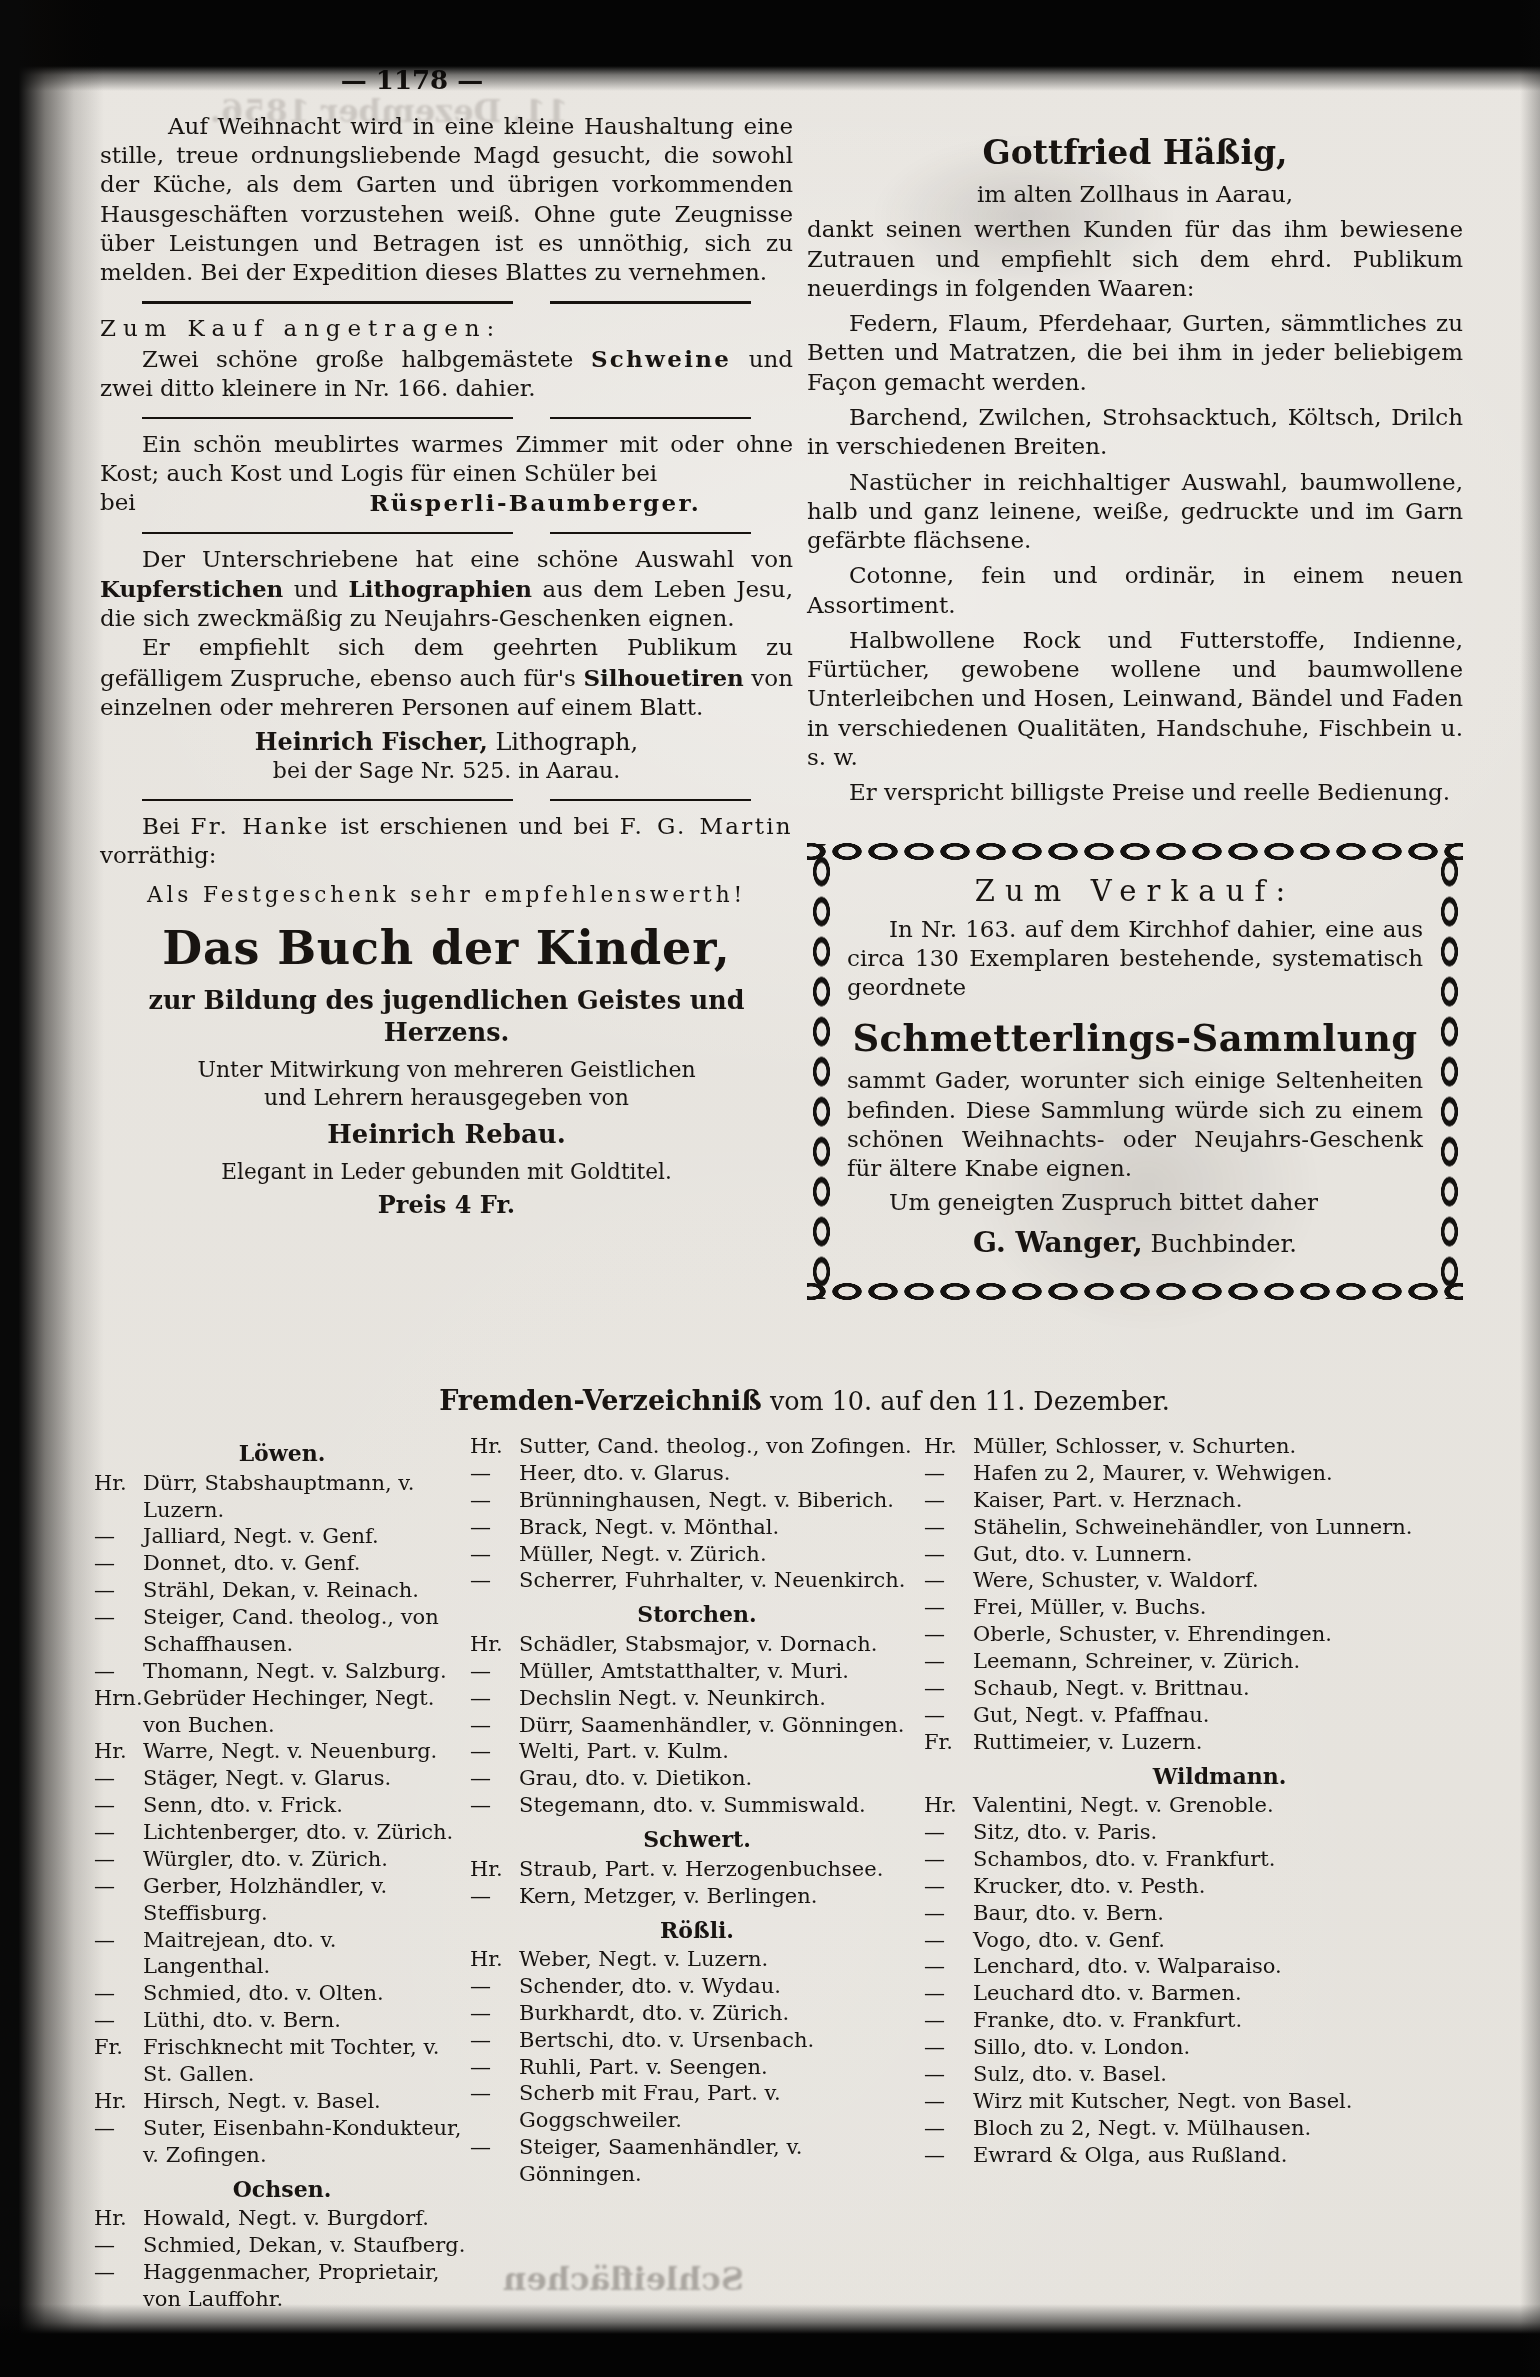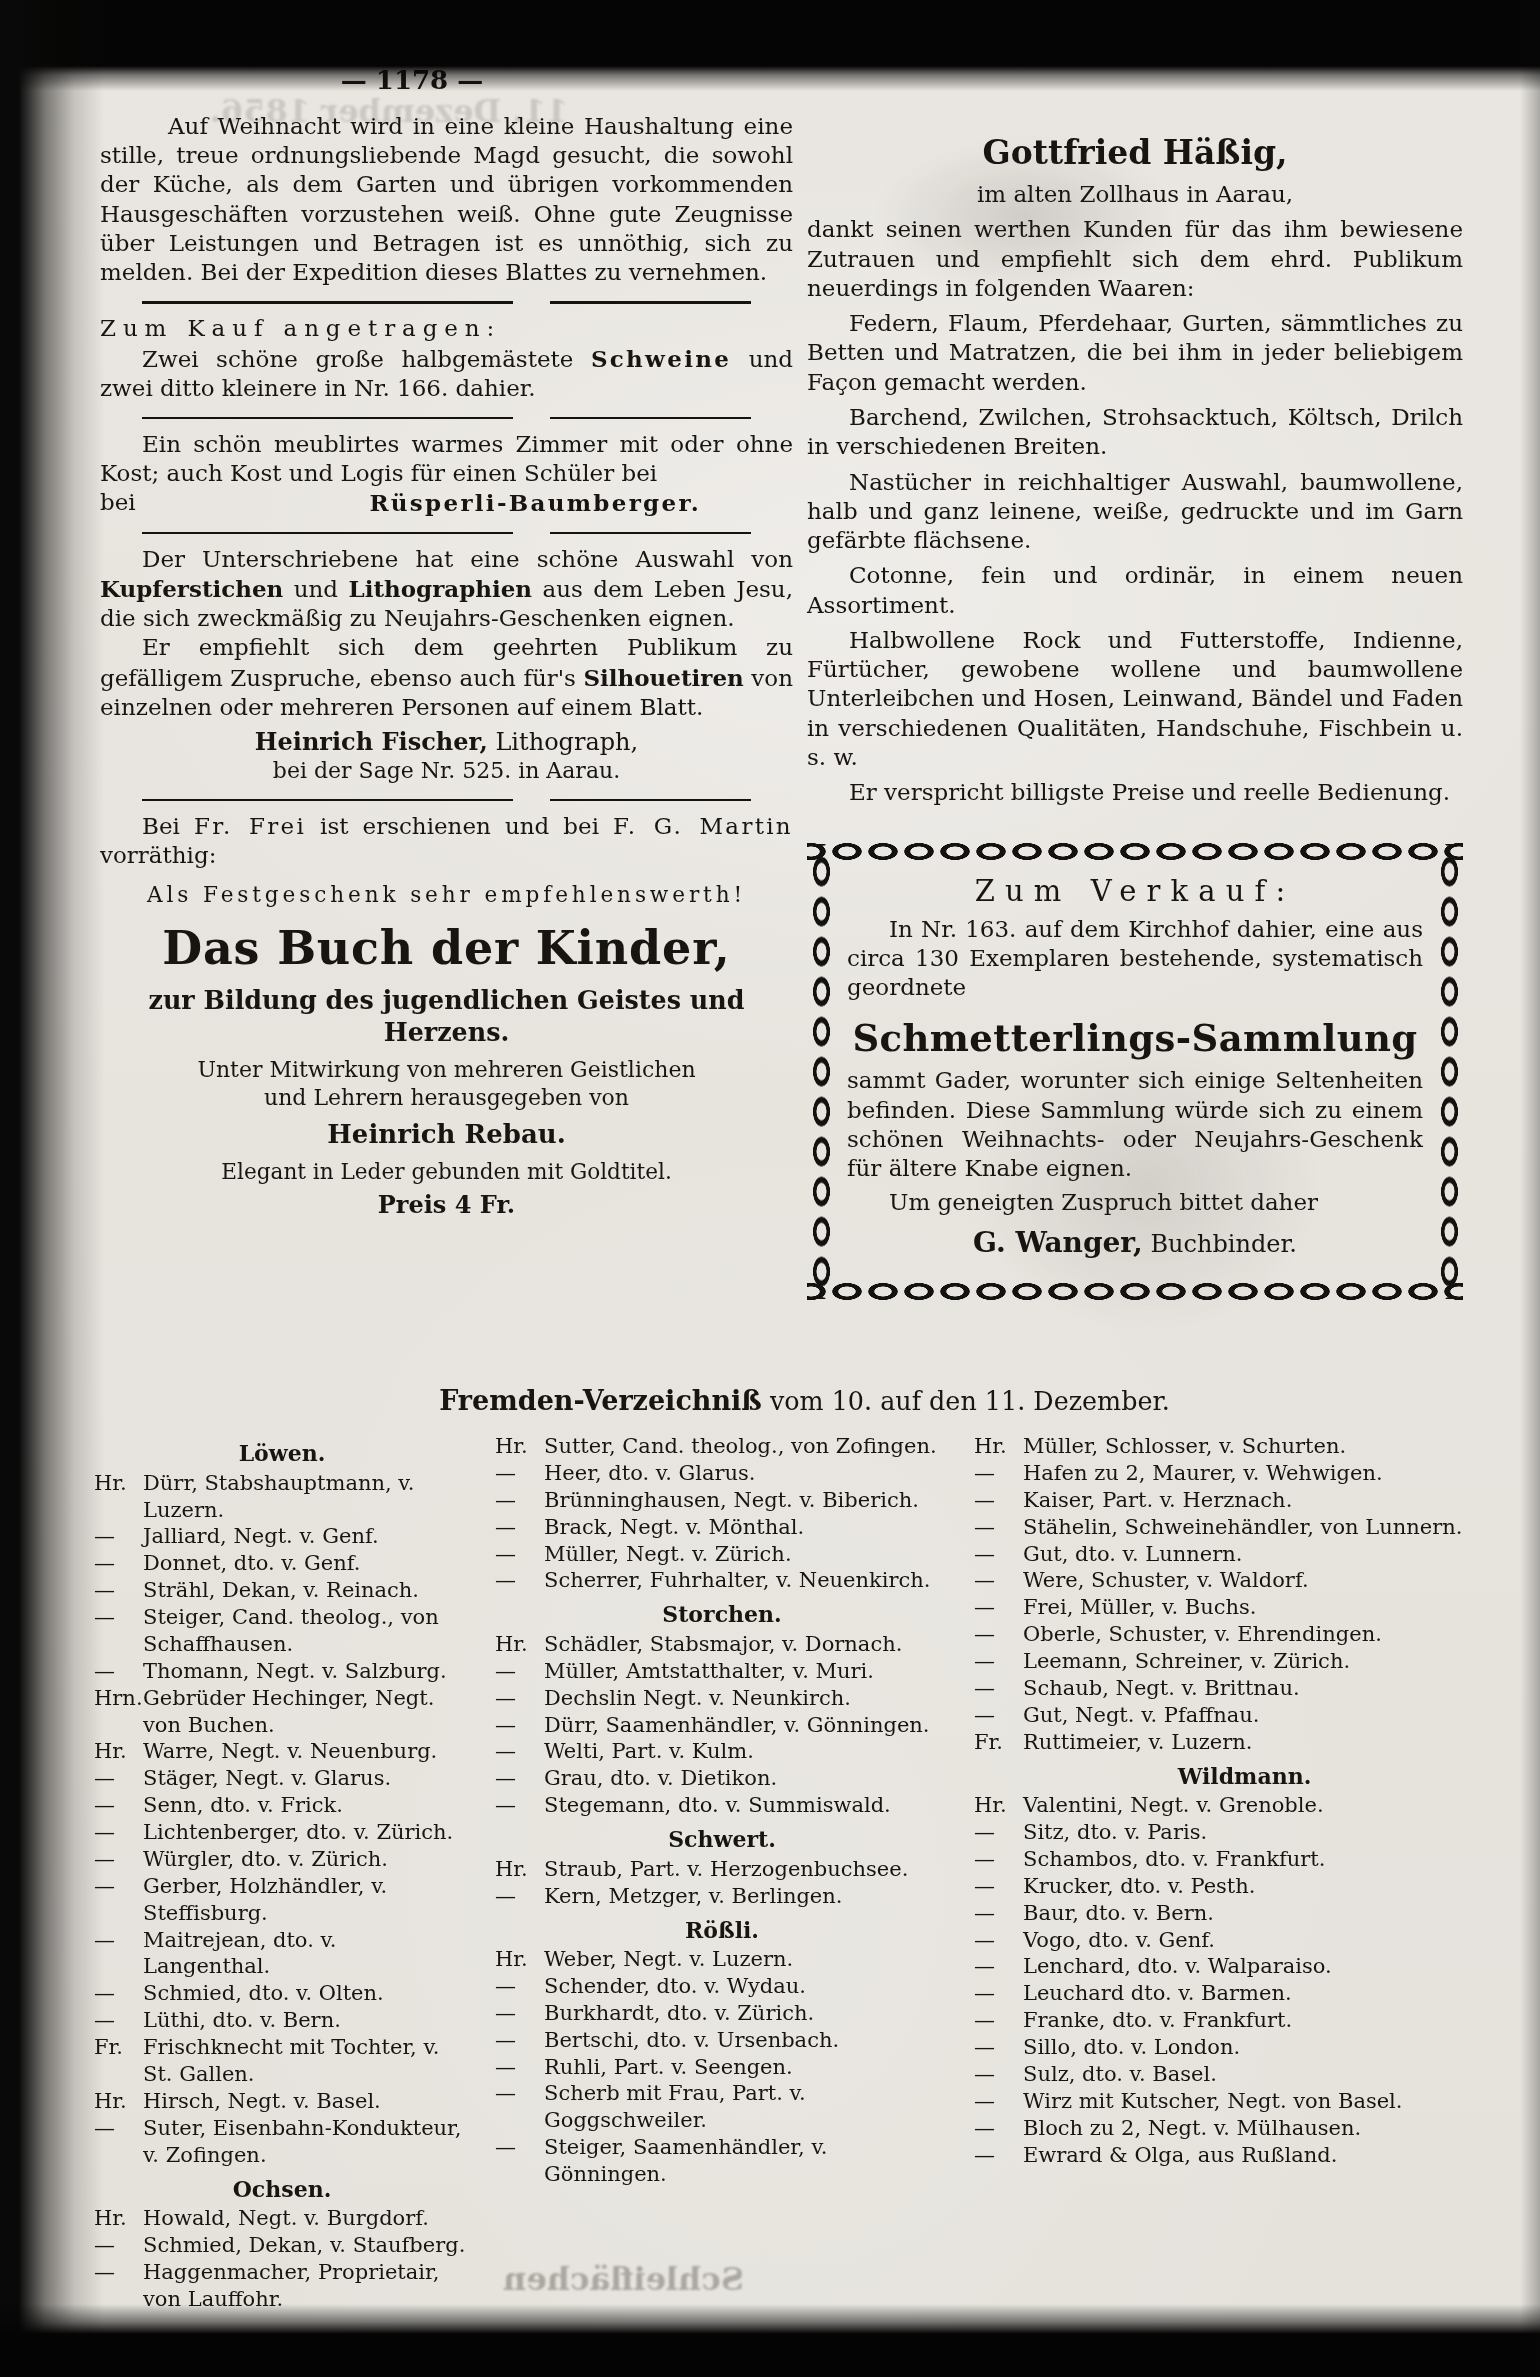--- a/index.html
+++ b/index.html
@@ -81,21 +81,21 @@
   .verkauf-heading{text-align:center;letter-spacing:.35em;font-size:29px;margin-bottom:6.2px}
   .verkauf-title{text-align:center;font-weight:bold;font-size:37px;margin:12.3px 0 10.8px;letter-spacing:0.4px}
   .verkauf-sig{text-align:center;font-size:24px;margin-top:7.7px}
   .verkauf-sig .bold{font-size:28px}
   .chain-box p{margin-bottom:4.6px}
 
   
   .fremden{position:absolute;left:94px;top:1385px;width:1421px;z-index:2}
   .fremden-title{text-align:center;font-size:25.4px;margin-bottom:17px}
   .fremden-title .bold{font-size:27px}
-  .fv-cols{display:flex;gap:25px;font-size:21px;line-height:1.28}
+  .fv-cols{display:flex;font-size:21px;line-height:1.28}
   .fv-col1{width:376px}.fv-col2{width:454px}.fv-col3{flex:1}
   .fv-row{display:flex}
   .fv-prefix{flex:0 0 49px}
   .fv-text{flex:1}
   .fv-row.hdr{justify-content:center;font-weight:bold;margin:6.2px 0 2.3px;font-size:22px}
 </style>
 </head>
 <body>
 
 <div class="paper">
@@ -131,21 +131,21 @@
 
     <div class="ad">
       <p class="justify indent"><span>Der Unterschriebene hat eine schöne Auswahl von </span><span class="bold">Kupferstichen</span><span> und </span><span class="bold">Lithographien</span><span> aus dem Leben Jesu, die sich zweckmäßig zu Neujahrs-Geschenken eignen.</span></p>
       <p class="justify indent"><span>Er empfiehlt sich dem geehrten Publikum zu gefälligem Zuspruche, ebenso auch für's </span><span class="bold">Silhouetiren</span><span> von einzelnen oder mehreren Personen auf einem Blatt.</span></p>
       <p class="fischer-sig"><span class="bold">Heinrich Fischer,</span><span> Lithograph,</span></p>
       <p class="fischer-sig2">bei der Sage Nr. 525. in Aarau.</p>
     </div>
     <hr class="sep">
 
     <div class="ad">
-      <p class="justify indent"><span>Bei </span><span class="sp2">Fr. Frei</span><span> ist erschienen und bei </span><span class="sp2">F. G. Martin</span><span> vorräthig:</span></p>
+      <p class="justify indent"><span>Bei </span><span class="sp2">Fr. Hanke</span><span> ist erschienen und bei </span><span class="sp2">F. G. Martin</span><span> vorräthig:</span></p>
       <p class="buch-tagline">Als Festgeschenk sehr empfehlenswerth!</p>
       <p class="buch-title">Das Buch der Kinder,</p>
       <p class="buch-sub">zur Bildung des jugendlichen Geistes und Herzens.</p>
       <p class="buch-line">Unter Mitwirkung von mehreren Geistlichen</p>
       <p class="buch-line">und Lehrern herausgegeben von</p>
       <p class="buch-author">Heinrich Rebau.</p>
       <p class="buch-binding">Elegant in Leder gebunden mit Goldtitel.</p>
       <p class="buch-price">Preis 4 Fr.</p>
     </div>
   </div>

